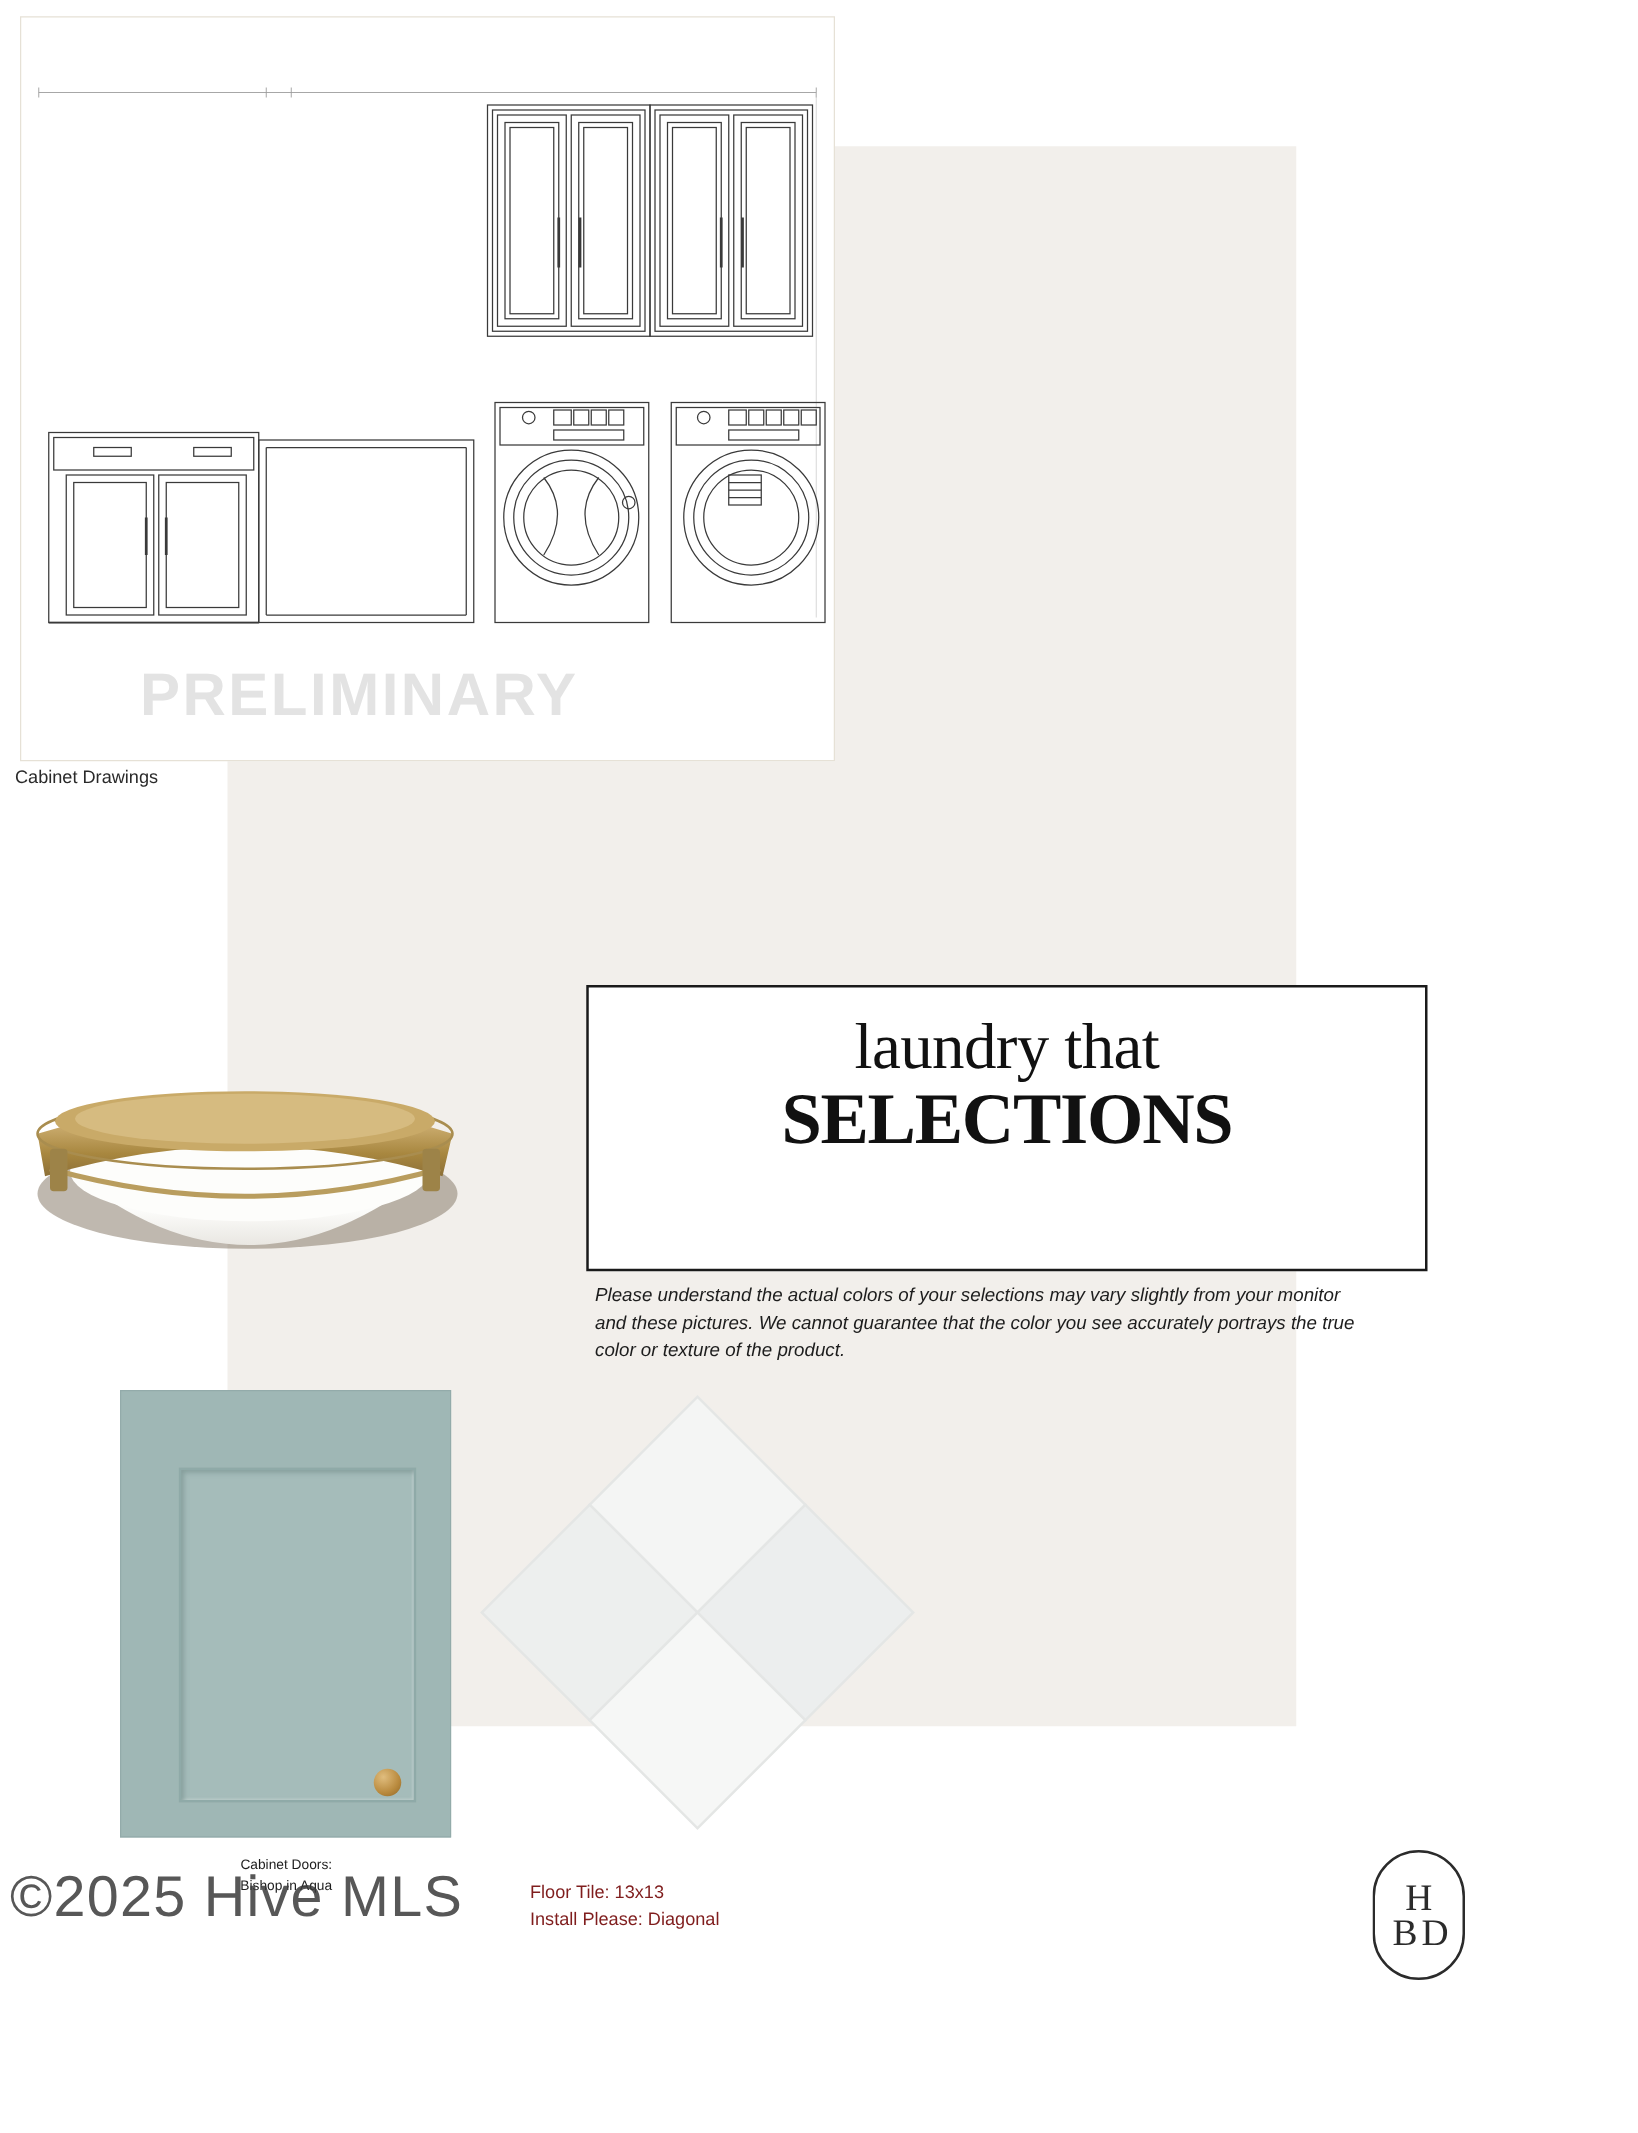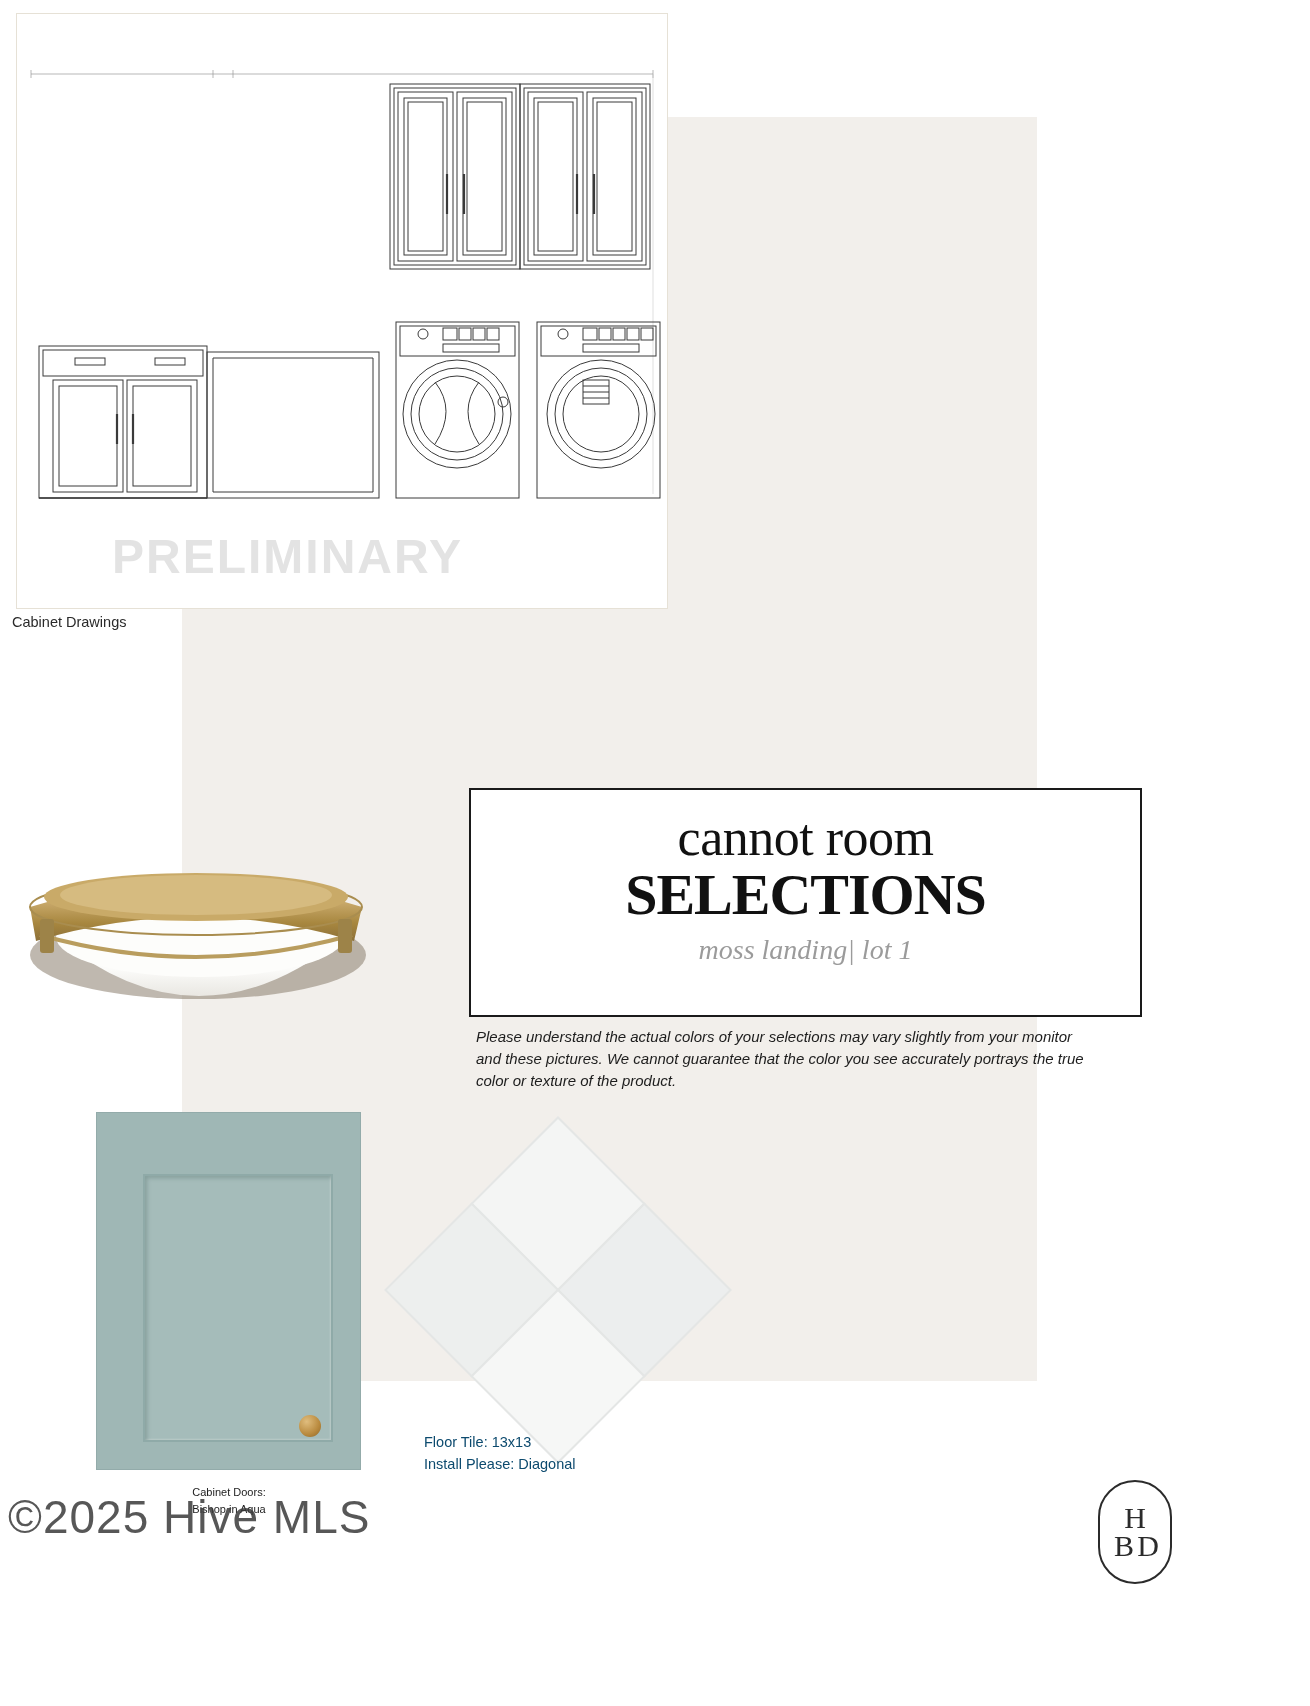--- a/index.html
+++ b/index.html
@@ -158,24 +158,24 @@
   .tile-wrap {
     position: absolute;
     left: 378px;
     top: 1105px;
     width: 360px;
     height: 370px;
   }
   .caption-tile {
     position: absolute;
     left: 424px;
-    top: 1432px;
+    top: 1504px;
     font-size: 14.5px;
     line-height: 1.5;
-    color: #0c4a6e;
+    color: #7f1d1d;
   }
 
   
   .watermark {
     position: absolute;
     left: 8px;
     top: 1490px;
     font-family: "Liberation Sans", sans-serif;
     font-size: 46px;
     letter-spacing: 1px;
@@ -282,23 +282,22 @@
       <line x1="566" y1="372" x2="592" y2="372"></line>
       <line x1="566" y1="378" x2="592" y2="378"></line>
       <line x1="566" y1="384" x2="592" y2="384"></line>
     </g>
   </svg>
   <div class="preliminary">PRELIMINARY</div>
 </div>
 <div class="drawing-caption">Cabinet Drawings</div>
 
 <div class="title-block">
-  <div class="title-line1">cannot room</div>
+  <div class="title-line1">laundry that</div>
   <div class="title-line2">SELECTIONS</div>
-  <div class="title-line3">moss landing| lot 1</div>
 </div>
 
 <div class="disclaimer">Please understand the actual colors of your selections may vary slightly from your monitor and these pictures. We cannot guarantee that the color you see accurately portrays the true color or texture of the product.</div>
 
 <div class="light-wrap">
   <svg width="355" height="180" viewBox="0 0 355 180">
     <defs>
       <linearGradient id="brassOuter" x1="0" y1="0" x2="0" y2="1">
         <stop offset="0%" stop-color="#d8bd86"></stop>
         <stop offset="35%" stop-color="#c8a96b"></stop>

